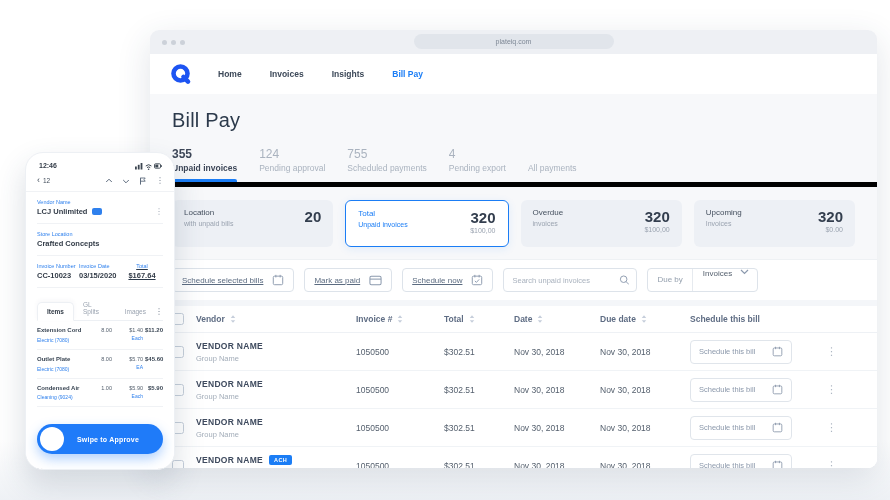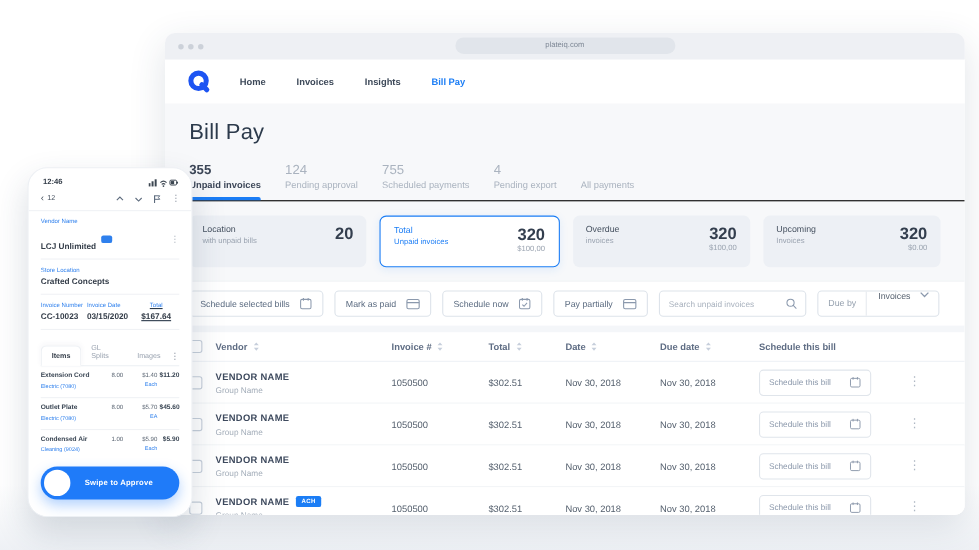--- a/index.html
+++ b/index.html
@@ -21,42 +21,42 @@
     width:200px; height:15px; background:#e1e5eb; border-radius:8px;
     font-size:7px; color:#7d8795; display:flex; align-items:center; justify-content:center; }
   .navbar { height:40px; background:#fff; display:flex; align-items:center; padding:0 20px; }
   .nav-links { display:flex; gap:28px; margin-left:26px; }
   .nav-link { font-size:8.5px; font-weight:700; color:#3c4858; cursor:pointer; }
   .nav-link.active { color:#1b7df5; }
   .content { position:absolute; top:64px; left:0; right:0; bottom:0;
     background:#f7f8fa; border-radius:0 0 9px 9px; overflow:hidden; }
   .page-title { font-size:20px; font-weight:500; color:#2c3a4b; margin:15px 0 0 22px; letter-spacing:.2px; }
   
-  .tabs { display:flex; gap:22px; padding:12px 22px 0 22px; border-bottom:1px solid #000000;align-items:flex-end; }
+  .tabs { display:flex; gap:22px; padding:12px 22px 0 22px; border-bottom:5px solid #000000;align-items:flex-end; }
   .tab { display:flex; flex-direction:column; justify-content:flex-end; height:38px; cursor:pointer; position:relative; }
   .tab-count { font-size:12px; color:#aab3bf; height:16px; }
   .tab-label { font-size:8.5px; color:#aab3bf; padding-bottom:9px; white-space:nowrap; }
   .tab.active .tab-count { color:#3d4758; font-weight:700; }
   .tab.active .tab-label { color:#3d4758; font-weight:700; }
   .tab.active::after { content:""; position:absolute; left:0; right:0; bottom:0; height:3px; background:#1b7df5; border-radius:2px 2px 0 0; }
   
   .cards { display:flex; gap:12px; margin:13px 22px 0 22px; }
   .card { flex:1; height:47px; background:#edf0f5; border-radius:6px; padding:8px 12px;
     display:flex; justify-content:space-between; cursor:pointer; }
   .card-title { font-size:8px; font-weight:400; color:#45505f; }
   .card-sub { font-size:7px; color:#9aa3b0; margin-top:3px; }
   .card-value { font-size:15px; font-weight:600; color:#333e4e; text-align:right; }
   .card-amount { font-size:7px; color:#9aa3b0; text-align:right; margin-top:1px; }
   .card.selected { background:#fff; border:1.5px solid #1b7df5; box-shadow:0 2px 8px rgba(27,125,245,.10); }
   .card.selected .card-title, .card.selected .card-sub { color:#1b7df5; }
   
   .panel { margin-top:12px; background:#fff; border-top:1px solid #eef1f4; }
   .toolbar { display:flex; align-items:center; gap:10px; padding:8px 22px; }
   .tbtn { height:24px; background:#fff; border:1px solid #dde3ea; border-radius:4px;
-    display:flex; align-items:center; gap:9px; padding:0 9px; font-size:8px; color:#5b6b80; cursor:pointer; white-space:nowrap; }
+    display:flex; align-items:center; gap:9px; padding:0 9px; font-size:8px; color:#5b6b80; cursor:pointer; white-space:nowrap;text-decoration:underline; }
   .searchbox { height:24px; width:134px; border:1px solid #dde3ea; border-radius:4px; background:#fff;
     display:flex; align-items:center; padding:0 7px 0 8px; }
   .searchbox input { border:none; outline:none; width:100%; font-size:7.5px; color:#55606e;
     font-family:"Liberation Sans",sans-serif; background:transparent; }
   .searchbox input::placeholder { color:#a9b2be; }
   .dueby { height:24px; border:1px solid #dde3ea; border-radius:4px; background:#fff;
     display:flex; align-items:flex-start; cursor:pointer; }
   .dueby-label { font-size:8px; color:#95a0ae; padding:0 9px; line-height:22px; border-right:1px solid #e6eaef; }
   .dueby-value { font-size:8px; color:#55606e; padding:0 8px 0 10px; }
   .panel-gap { height:6px; background:#f4f6f9; }
@@ -233,27 +233,20 @@
         </div>
         <div class="tbtn">
           <span>Schedule now</span>
           <svg width="12" height="12" viewBox="0 0 14 14">
             <rect x="1.5" y="2.5" width="11" height="10" rx="1.5" fill="none" stroke="#8b99ad" stroke-width="1.1"></rect>
             <line x1="4.5" y1="1" x2="4.5" y2="4" stroke="#8b99ad" stroke-width="1.1"></line>
             <line x1="9.5" y1="1" x2="9.5" y2="4" stroke="#8b99ad" stroke-width="1.1"></line>
             <polyline points="4.5,8 6.3,9.8 9.5,6.3" fill="none" stroke="#8b99ad" stroke-width="1.1"></polyline>
           </svg>
         </div>
-        <div class="tbtn">
-          <span>Pay partially</span>
-          <svg width="13" height="11" viewBox="0 0 14 11">
-            <rect x="1" y="1" width="12" height="9" rx="1.5" fill="none" stroke="#8b99ad" stroke-width="1.1"></rect>
-            <line x1="1" y1="4" x2="13" y2="4" stroke="#8b99ad" stroke-width="1.1"></line>
-          </svg>
-        </div>
         <div class="searchbox">
           <input type="text" placeholder="Search unpaid invoices" style="">
           <svg width="12" height="12" viewBox="0 0 14 14">
             <circle cx="6" cy="6" r="4.2" fill="none" stroke="#8b99ad" stroke-width="1.2"></circle>
             <line x1="9.2" y1="9.2" x2="12.5" y2="12.5" stroke="#8b99ad" stroke-width="1.2" stroke-linecap="round"></line>
           </svg>
         </div>
         <div class="dueby">
           <span class="dueby-label">Due by</span>
           <span class="dueby-value">Invoices</span>
@@ -444,21 +437,21 @@
         <line x1="1.5" y1="0.8" x2="1.5" y2="7.6" stroke="#5d6b7d" stroke-width="1"></line>
         <path d="M1.5 1 H6.2 L5 2.6 L6.2 4.2 H1.5 Z" fill="none" stroke="#5d6b7d" stroke-width="0.9"></path>
       </svg>
       <span class="p-kebab">⋮</span>
     </span>
   </div>
 
   <div class="p-body">
     <div class="p-label">Vendor Name</div>
     <div class="p-vendor-row">
-      <span class="p-value" style="margin-top:12px">LCJ Unlimited</span>
+      <span class="p-value" style="margin-top:0">LCJ Unlimited</span>
       <span class="p-chip"></span>
       <span class="p-kebab" style="margin-left:auto;color:#9aa3b0">⋮</span>
     </div>
     <div class="p-divider"></div>
 
     <div class="p-label">Store Location</div>
     <div class="p-value">Crafted Concepts</div>
     <div class="p-divider"></div>
 
     <div class="p-triple">

